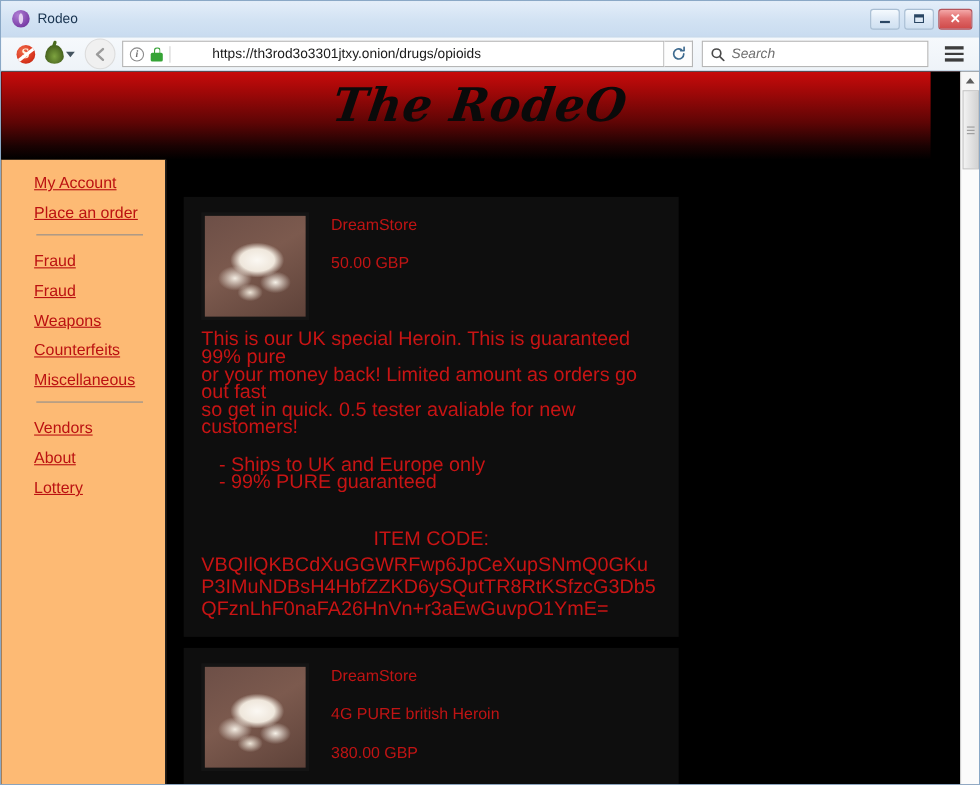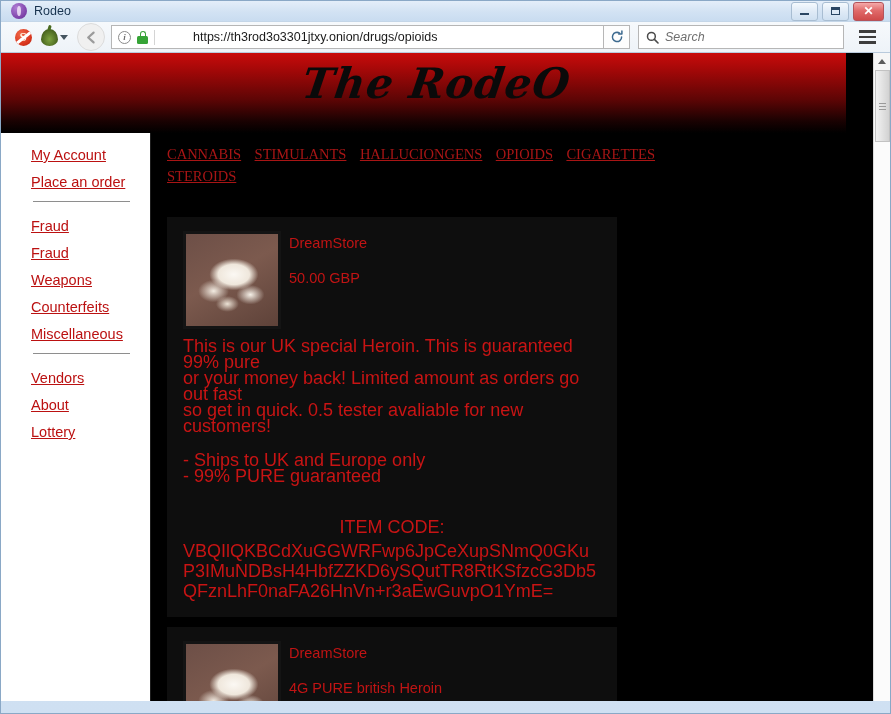--- a/index.html
+++ b/index.html
@@ -14,21 +14,21 @@
   #window {
     position: relative;
     width: 891px; height: 714px;
     background: linear-gradient(180deg,#dce9f7 0%, #cfe0f2 100%);
     border: 1px solid #8aa8c6;
     overflow: hidden;
   }
 
   
   #titlebar {
-    height: 20px;
+    height: 32px;
     display: flex; align-items: center;
     padding: 0 6px 0 10px;
     background: linear-gradient(180deg,#e4eef9 0%, #d2e2f3 55%, #c9dcf0 100%);
   }
   #tb-icon {
     width: 16px; height: 16px; border-radius: 50%;
     background: radial-gradient(circle at 35% 30%, #b07fd4 0%, #7b3fa8 70%, #5c2b80 100%);
     margin-right: 7px; flex: none;
     position: relative;
   }
@@ -208,21 +208,21 @@
     width: 26px; height: 100%;
     background: #000;
   }
 
   
   #cols { display: flex; height: 568px; }
   #sidebar {
     width: 150px; flex: none;
     padding: 14px 12px 0 30px;
     border-right: 1px solid #1f1f1f;
-    background: #ffffff;
+    background: #fdba74;
   }
   .side-link {
     display: block;
     font-family: "Liberation Sans", sans-serif;
     font-size: 14.5px;
     color: #bb1111;
     text-decoration: underline;
     margin-bottom: 11px;
     white-space: nowrap;
   }
@@ -251,21 +251,21 @@
   }
 
   #listings { margin-top: 24px; }
   .card {
     background: #0e0e0e;
     width: 450px;
     padding: 14px 16px 16px 16px;
     margin-bottom: 10px;
     position: relative;
   }
-  .card-head { display: flex; gap: 8px; }
+  .card-head { display: flex; gap: 20px; }
   .thumb {
     width: 98px; height: 98px; flex: none;
     border: 3px solid #141414;
     background:
       radial-gradient(ellipse 34px 22px at 52% 44%, #fbf8f3 0%, #efe7dc 46%, rgba(239,231,220,0) 72%),
       radial-gradient(ellipse 22px 16px at 30% 62%, #f3ece2 0%, rgba(243,236,226,0) 70%),
       radial-gradient(ellipse 20px 14px at 70% 66%, #f6f1e8 0%, rgba(246,241,232,0) 70%),
       radial-gradient(ellipse 16px 11px at 45% 76%, #ece3d6 0%, rgba(236,227,214,0) 72%),
       linear-gradient(150deg,#6d4f47 0%, #7c5a4e 45%, #5e4239 100%);
   }
@@ -278,21 +278,21 @@
     display: block;
   }
   .price { margin-bottom: 0; }
   .desc, .bullets, .codehead, .codeval {
     font-family: "Liberation Sans", sans-serif;
     color: #c81414;
     font-size: 18px;
     line-height: 16px;
   }
   .desc { margin-top: 9px; white-space: pre-line; }
-  .bullets { margin-top: 18px; white-space: pre-line; }
+  .bullets { margin-top: 18px; white-space: pre-line; margin-left: 16px; }
   .codehead { margin-top: 35px; text-align: center; }
   .codeval { margin-top: 6px; word-break: break-all; line-height: 20px; }
 
   
   #watermark {
     position: absolute;
     left: 200px; top: 265px;
     font-family: "DejaVu Sans Mono", monospace;
     font-size: 27px;
     font-weight: bold;
@@ -413,28 +413,20 @@
           <a class="side-link">Counterfeits</a>
           <a class="side-link">Miscellaneous</a>
           <div class="side-rule"></div>
           <a class="side-link">Vendors</a>
           <a class="side-link">About</a>
           <a class="side-link">Lottery</a>
         </div>
 
         <div id="content">
 
-          <div id="topnav">
-            <a class="nav-link">CANNABIS</a>
-            <a class="nav-link">STIMULANTS</a>
-            <a class="nav-link">HALLUCIONGENS</a>
-            <a class="nav-link">OPIOIDS</a>
-            <a class="nav-link">CIGARETTES</a>
-            <a class="nav-link">STEROIDS</a>
-          </div>
 
           <div id="listings">
 
             <div class="card">
               <div class="card-head">
                 <div class="thumb"></div>
                 <div class="card-meta">
                   <a class="vendor">DreamStore</a>
                   <span class="price">50.00 GBP</span>
                 </div>

